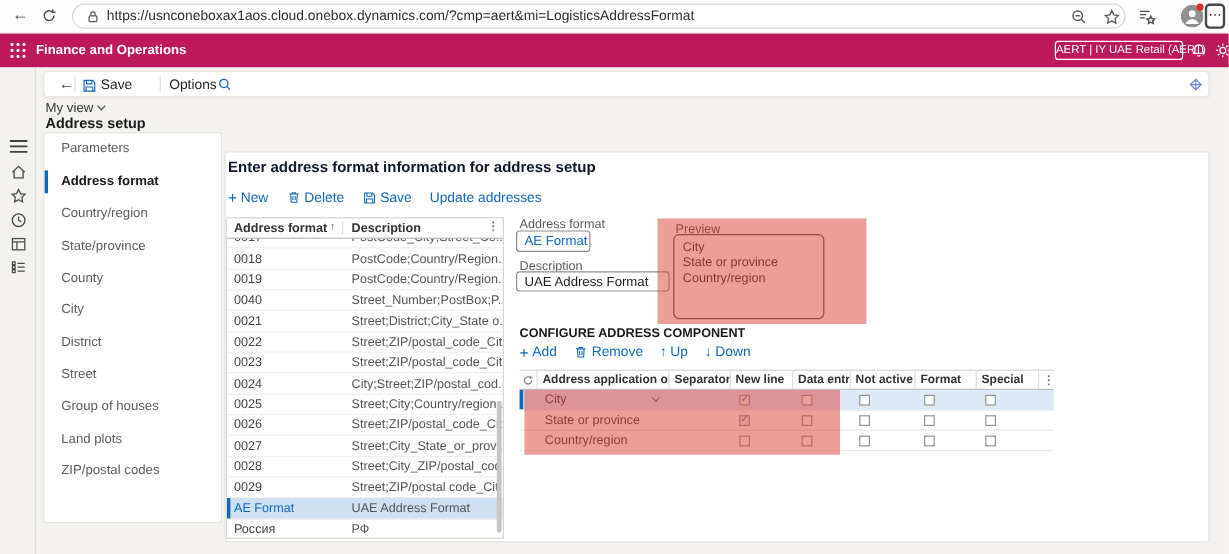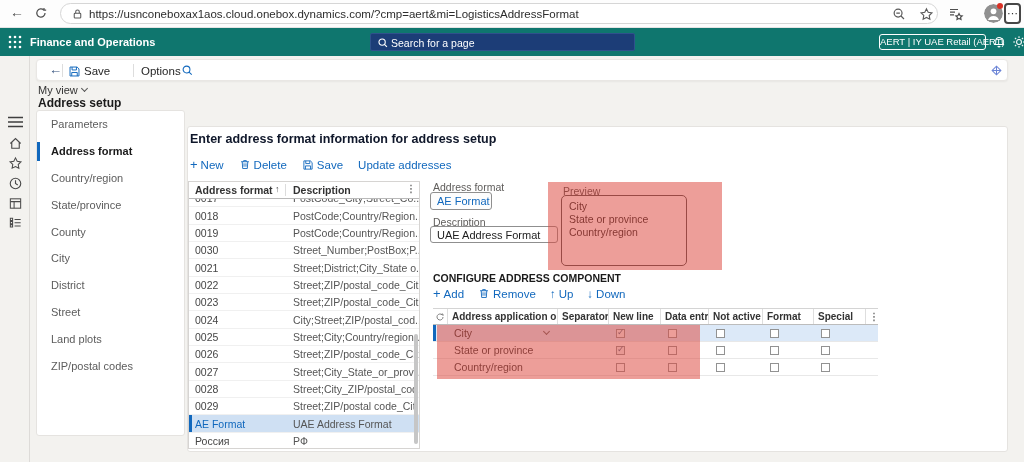--- a/index.html
+++ b/index.html
@@ -13,21 +13,21 @@
 .b-refresh{position:absolute;left:34px;top:6px;cursor:pointer}
 .urlpill{position:absolute;left:60px;top:3px;width:878px;height:21px;border:1px solid #d6d6d6;border-radius:11px;background:#fff}
 .lockic{position:absolute;left:10px;top:3px}
 .urltxt{position:absolute;left:28px;top:4px;font-size:11.5px;color:#2d2d2d;white-space:nowrap}
 .pill-ic{position:absolute;top:3px;cursor:pointer}
 .avatar{position:absolute;left:984px;top:4px;width:19px;height:19px;border-radius:50%;overflow:hidden;cursor:pointer}
 .avdot{position:absolute;left:997px;top:3px;width:6px;height:6px;border-radius:50%;background:#d93025;z-index:6}
 .morebox{position:absolute;left:1004px;top:3px;width:17px;height:21px;border:2px solid #474747;border-radius:4px;font-size:11px;color:#333;text-align:center;line-height:17px;cursor:pointer;background:#fff}
 
 
-.navbar{position:absolute;left:0;top:28px;width:1024px;height:28px;background:#0f766e;z-index:5}
+.navbar{position:absolute;left:0;top:28px;width:1024px;height:28px;background:#be185d;z-index:5}
 .waffle{position:absolute;left:8px;top:7px;cursor:pointer}
 .appname{position:absolute;left:30px;top:0;height:28px;line-height:28px;font-size:11px;font-weight:bold;color:#fff;white-space:nowrap}
 .nbsearch{position:absolute;left:370px;top:5px;width:265px;height:18px;background:#1c3d77;border:1px solid #2f518c;border-radius:2px;color:#fff;cursor:text}
 .nbsearch .sic{position:absolute;left:6px;top:3px}
 .nbsearch .ph{position:absolute;left:20px;top:3px;font-size:10.5px;color:#fff;white-space:nowrap}
 .nbbadge{position:absolute;left:879px;top:6px;width:107px;height:16px;border:1px solid #fff;border-radius:3px;font-size:9.5px;color:#fff;text-align:center;line-height:14px;white-space:nowrap;cursor:pointer}
 .nbic{position:absolute;top:7px;cursor:pointer}
 
 
 .rail{position:absolute;left:0;top:56px;width:30px;height:406px;background:#f3f2ef;border-right:1px solid #dddbd8;z-index:4}
@@ -163,29 +163,20 @@
         <circle cx="12" cy="2" r="1.3"></circle>
         <circle cx="2" cy="7" r="1.3"></circle>
         <circle cx="7" cy="7" r="1.3"></circle>
         <circle cx="12" cy="7" r="1.3"></circle>
         <circle cx="2" cy="12" r="1.3"></circle>
         <circle cx="7" cy="12" r="1.3"></circle>
         <circle cx="12" cy="12" r="1.3"></circle>
       </svg>
   </span>
   <span class="appname">Finance and Operations</span>
-  <div class="nbsearch">
-    <span class="sic">
-      <svg width="12" height="12" viewBox="0 0 16 16" stroke="#fff" stroke-width="1.5" fill="none">
-          <circle cx="6.8" cy="6.8" r="4.2"></circle>
-          <path d="M9.9 9.9l3.3 3.3"></path>
-        </svg>
-    </span>
-    <span class="ph">Search for a page</span>
-  </div>
   <span class="nbbadge">AERT | IY UAE Retail (AERT)</span>
   <span class="nbic" style="left:992px">
     <svg width="14" height="15" viewBox="0 0 16 16" stroke="#fff" stroke-width="1.2" fill="none">
         <path d="M8 2.2a3.7 3.7 0 0 0-3.7 3.7v2.6L3 10.3h10l-1.3-1.8V5.9A3.7 3.7 0 0 0 8 2.2z"></path>
         <path d="M6.7 12a1.35 1.35 0 0 0 2.6 0"></path>
       </svg>
   </span>
   <span class="nbic" style="left:1012px">
     <svg width="14" height="14" viewBox="0 0 16 16" stroke="#fff" stroke-width="1.2" fill="none">
         <circle cx="8" cy="8" r="2.8"></circle>
@@ -281,20 +272,23 @@
       <span>County</span>
     </div>
     <div class="side-item">
       <span>City</span>
     </div>
     <div class="side-item">
       <span>District</span>
     </div>
     <div class="side-item">
       <span>Street</span>
+    </div>
+    <div class="side-item">
+      <span>Group of houses</span>
     </div>
     <div class="side-item">
       <span>Land plots</span>
     </div>
     <div class="side-item">
       <span>ZIP/postal codes</span>
     </div>
   </div>
 
 <div class="sectitle">Enter address format information for address setup</div>
@@ -337,21 +331,21 @@
       </div>
       <div class="grow">
         <span class="c1">0018</span>
         <span class="c2">PostCode;Country/Region...</span>
       </div>
       <div class="grow">
         <span class="c1">0019</span>
         <span class="c2">PostCode;Country/Region...</span>
       </div>
       <div class="grow">
-        <span class="c1">0030</span>
+        <span class="c1">0040</span>
         <span class="c2">Street_Number;PostBox;P...</span>
       </div>
       <div class="grow">
         <span class="c1">0021</span>
         <span class="c2">Street;District;City_State o...</span>
       </div>
       <div class="grow">
         <span class="c1">0022</span>
         <span class="c2">Street;ZIP/postal_code_Cit...</span>
       </div>

